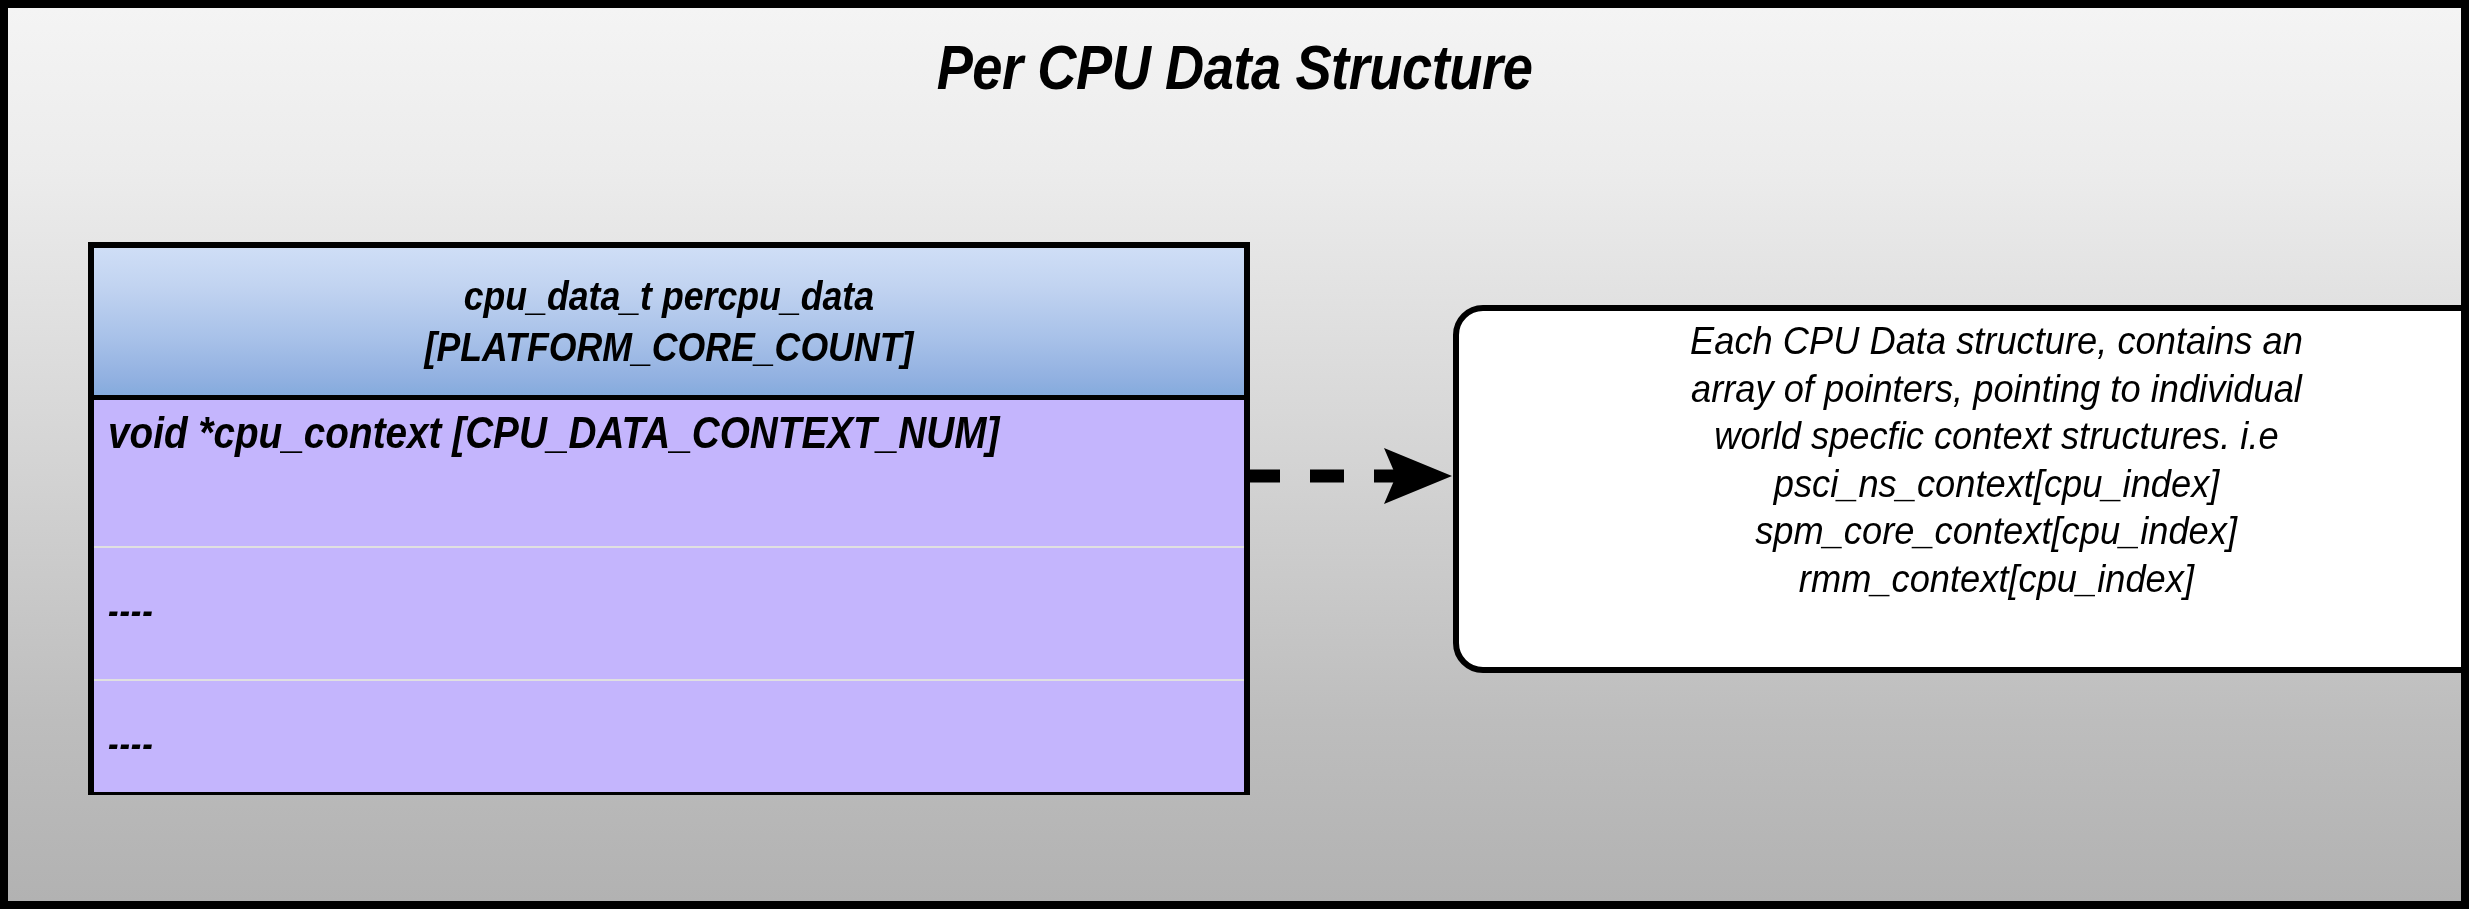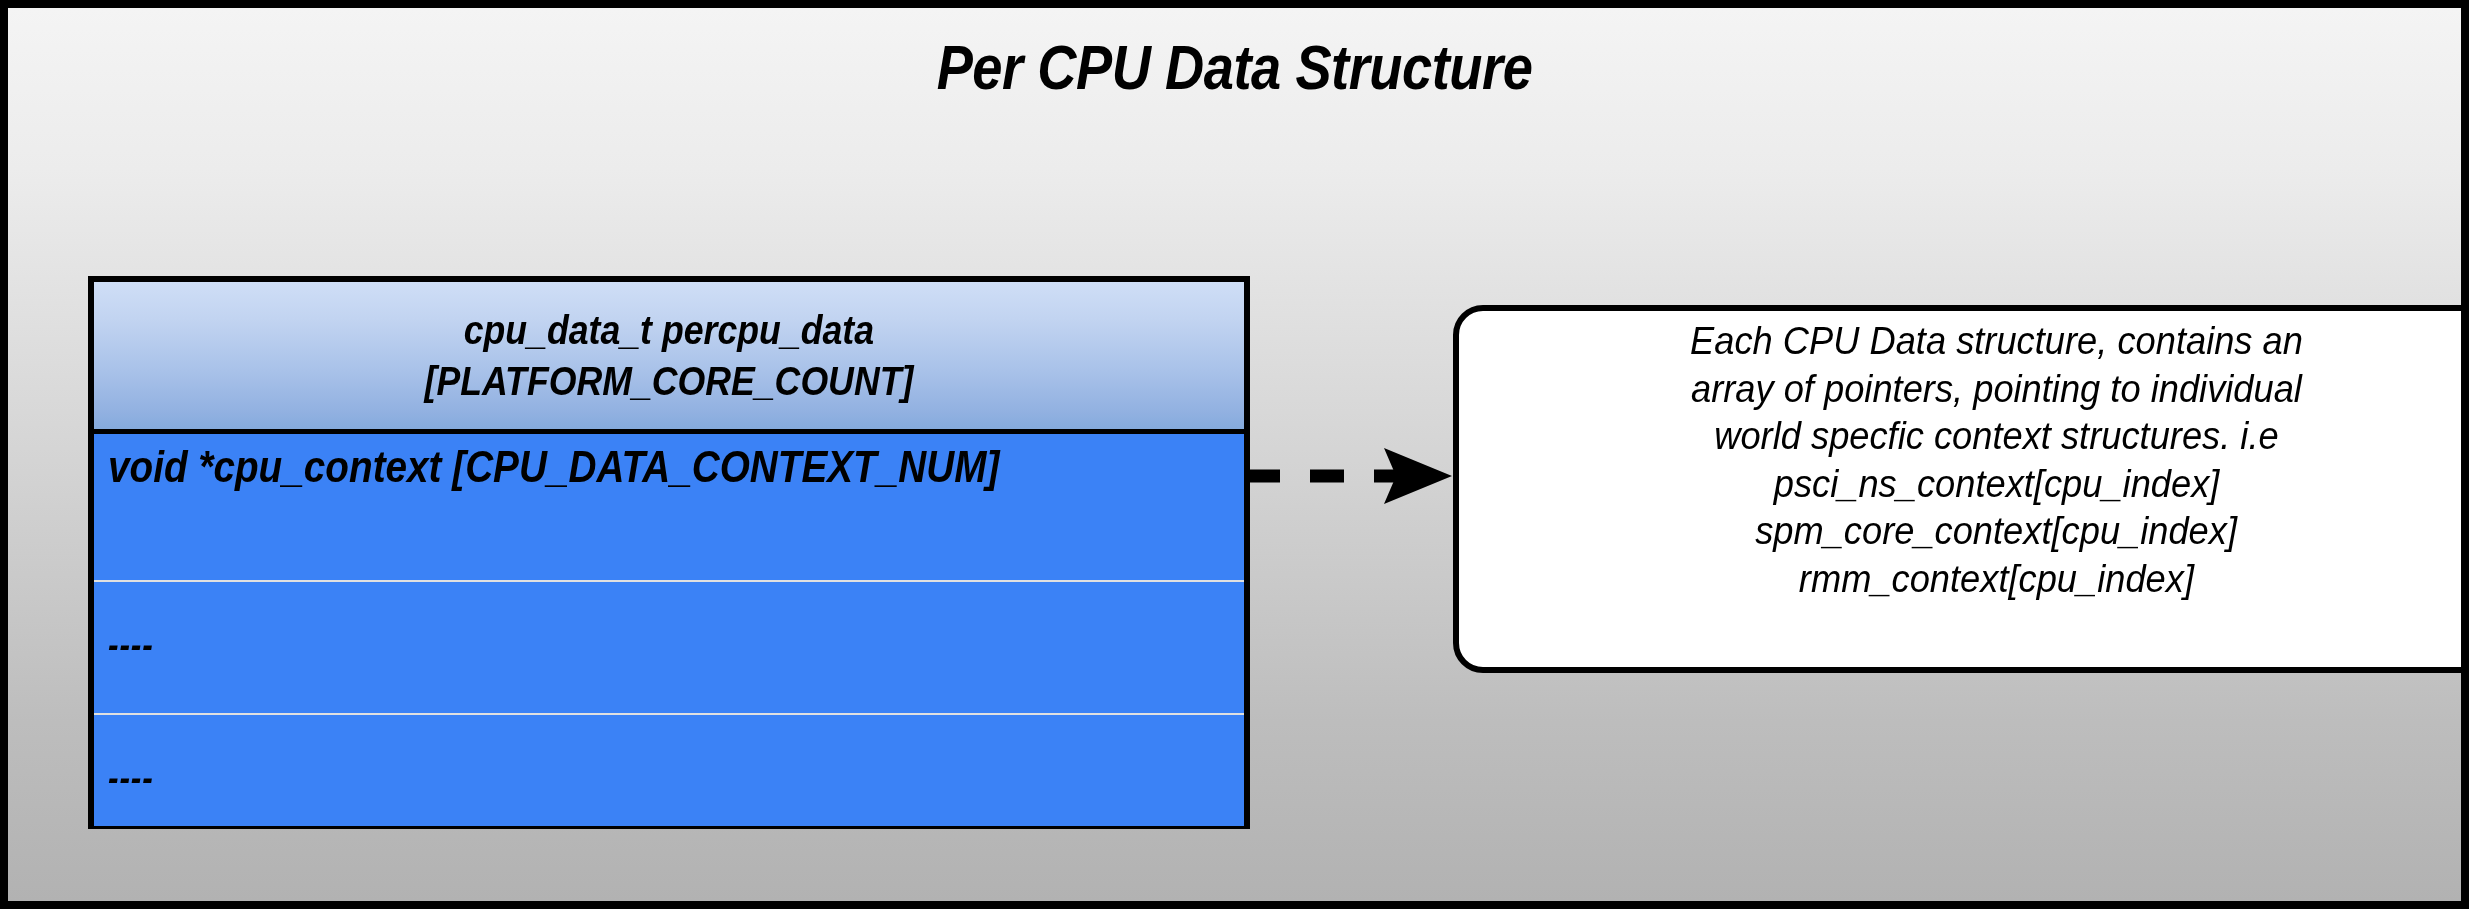--- a/index.html
+++ b/index.html
@@ -42,21 +42,20 @@
   
   #struct-table {
     position: absolute;
     left: 80px;
     top: 234px;
     width: 1162px;
     height: 553px;
     box-sizing: border-box;
     border: 6px solid #000000;
     background: #ffffff;
-    margin-top: 34px;
   }
 
   #struct-header {
     box-sizing: border-box;
     width: 100%;
     height: 152px;
     border-bottom: 5px solid #000000;
     background: linear-gradient(to bottom, #cfdef6 0%, #c2d4f1 25%, #a9c2e9 60%, #92b1e1 88%, #85abdd 100%);
     display: flex;
     flex-direction: column;
@@ -73,21 +72,21 @@
     line-height: 1.22;
     transform: scaleX(0.87);
     white-space: nowrap;
   }
 
   .struct-row {
     box-sizing: border-box;
     position: relative;
     width: 100%;
     border-bottom: 2px solid #e0e0e0;
-    background: #3b82f6;
+    background: #c4b5fd;
   }
 
   .struct-row:last-child { border-bottom: none; }
 
   #struct-row-0 { height: 148px; }
   #struct-row-1 { height: 133px; }
   #struct-row-2 { height: 111px; }
 
   .struct-row-text {
     position: absolute;

